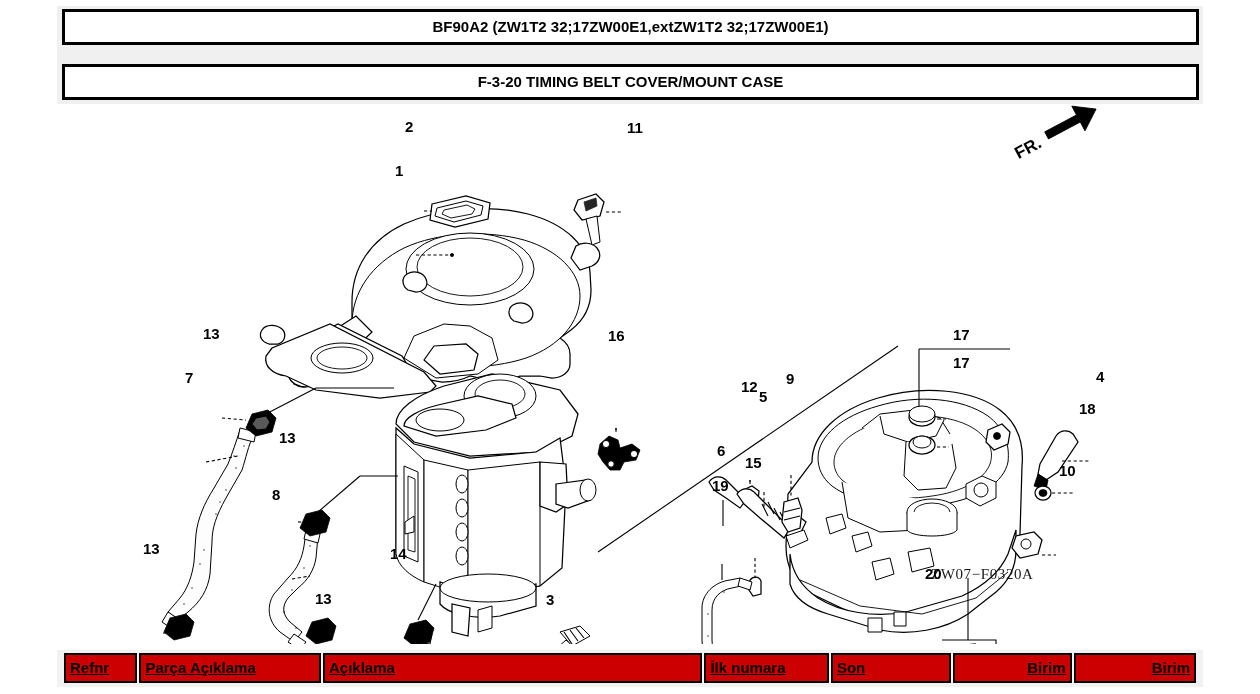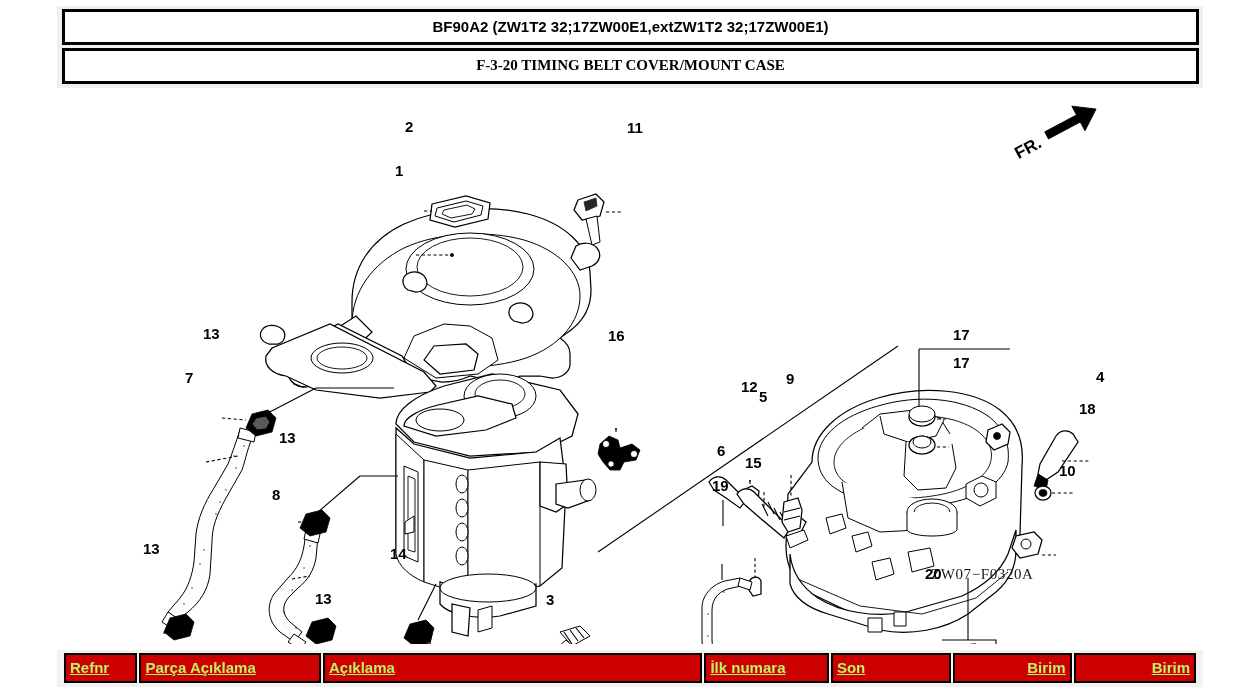--- a/index.html
+++ b/index.html
@@ -16,21 +16,21 @@
     position: absolute; left: 57px; top: 6px; width: 1146px;
     background: #f0f0f0; padding: 3px 4px 4px 5px; box-sizing: border-box;
   }
   .hdr-box {
     border: 3px solid #000; background: #fff;
     text-align: center; box-sizing: border-box;
     font-weight: bold; color: #000;
     font-size: 15px; line-height: 1;
     padding: 7px 4px 8px 4px;
   }
-  .hdr-box.second { margin-top: 3px; font-family: Liberation Serif, serif; }
+  .hdr-box.second { margin-top: 19px; }
 
   
   #diagram { position: absolute; left: 0; top: 84px; width: 1260px; height: 560px; }
   #diagram svg { display:block; }
 
   .lbl {
     font-family: "Liberation Sans", sans-serif;
     font-weight: bold; font-size: 15px; fill: #000;
   }
   .lbl-fr { font-weight: bold; font-size: 17px; fill:#000; font-family:"Liberation Sans",sans-serif;}
@@ -46,21 +46,21 @@
   .blk  { fill:#000; stroke:#000; stroke-width:0.8; }
   .gry  { fill:#fdfdfd; stroke:#000; stroke-width:1.0; }
 
   
   #tbl {
     position: absolute; left: 57px; top: 650px; width: 1146px;
     background: #f2f2f2; padding: 3px 5px 4px 5px; box-sizing: border-box;
   }
   table.parts { border-collapse: separate; border-spacing: 2px 0; width: 100%; table-layout: fixed; }
   table.parts th {
-    background: #cc0000; border: 2px solid #000; color: #bef264;
+    background: #cc0000; border: 2px solid #000; color: #000000;
     font-family: "Liberation Sans", sans-serif;
     font-weight: bold; font-size: 15px; line-height: 1;
     padding: 5px 4px 6px 4px; height: 21px; box-sizing: border-box;
     vertical-align: middle; white-space: nowrap;
   }
   table.parts th span { text-decoration: underline; }
   .al-l { text-align: left; }
   .al-r { text-align: right; margin-left: 24px; }
 </style>
 </head>

